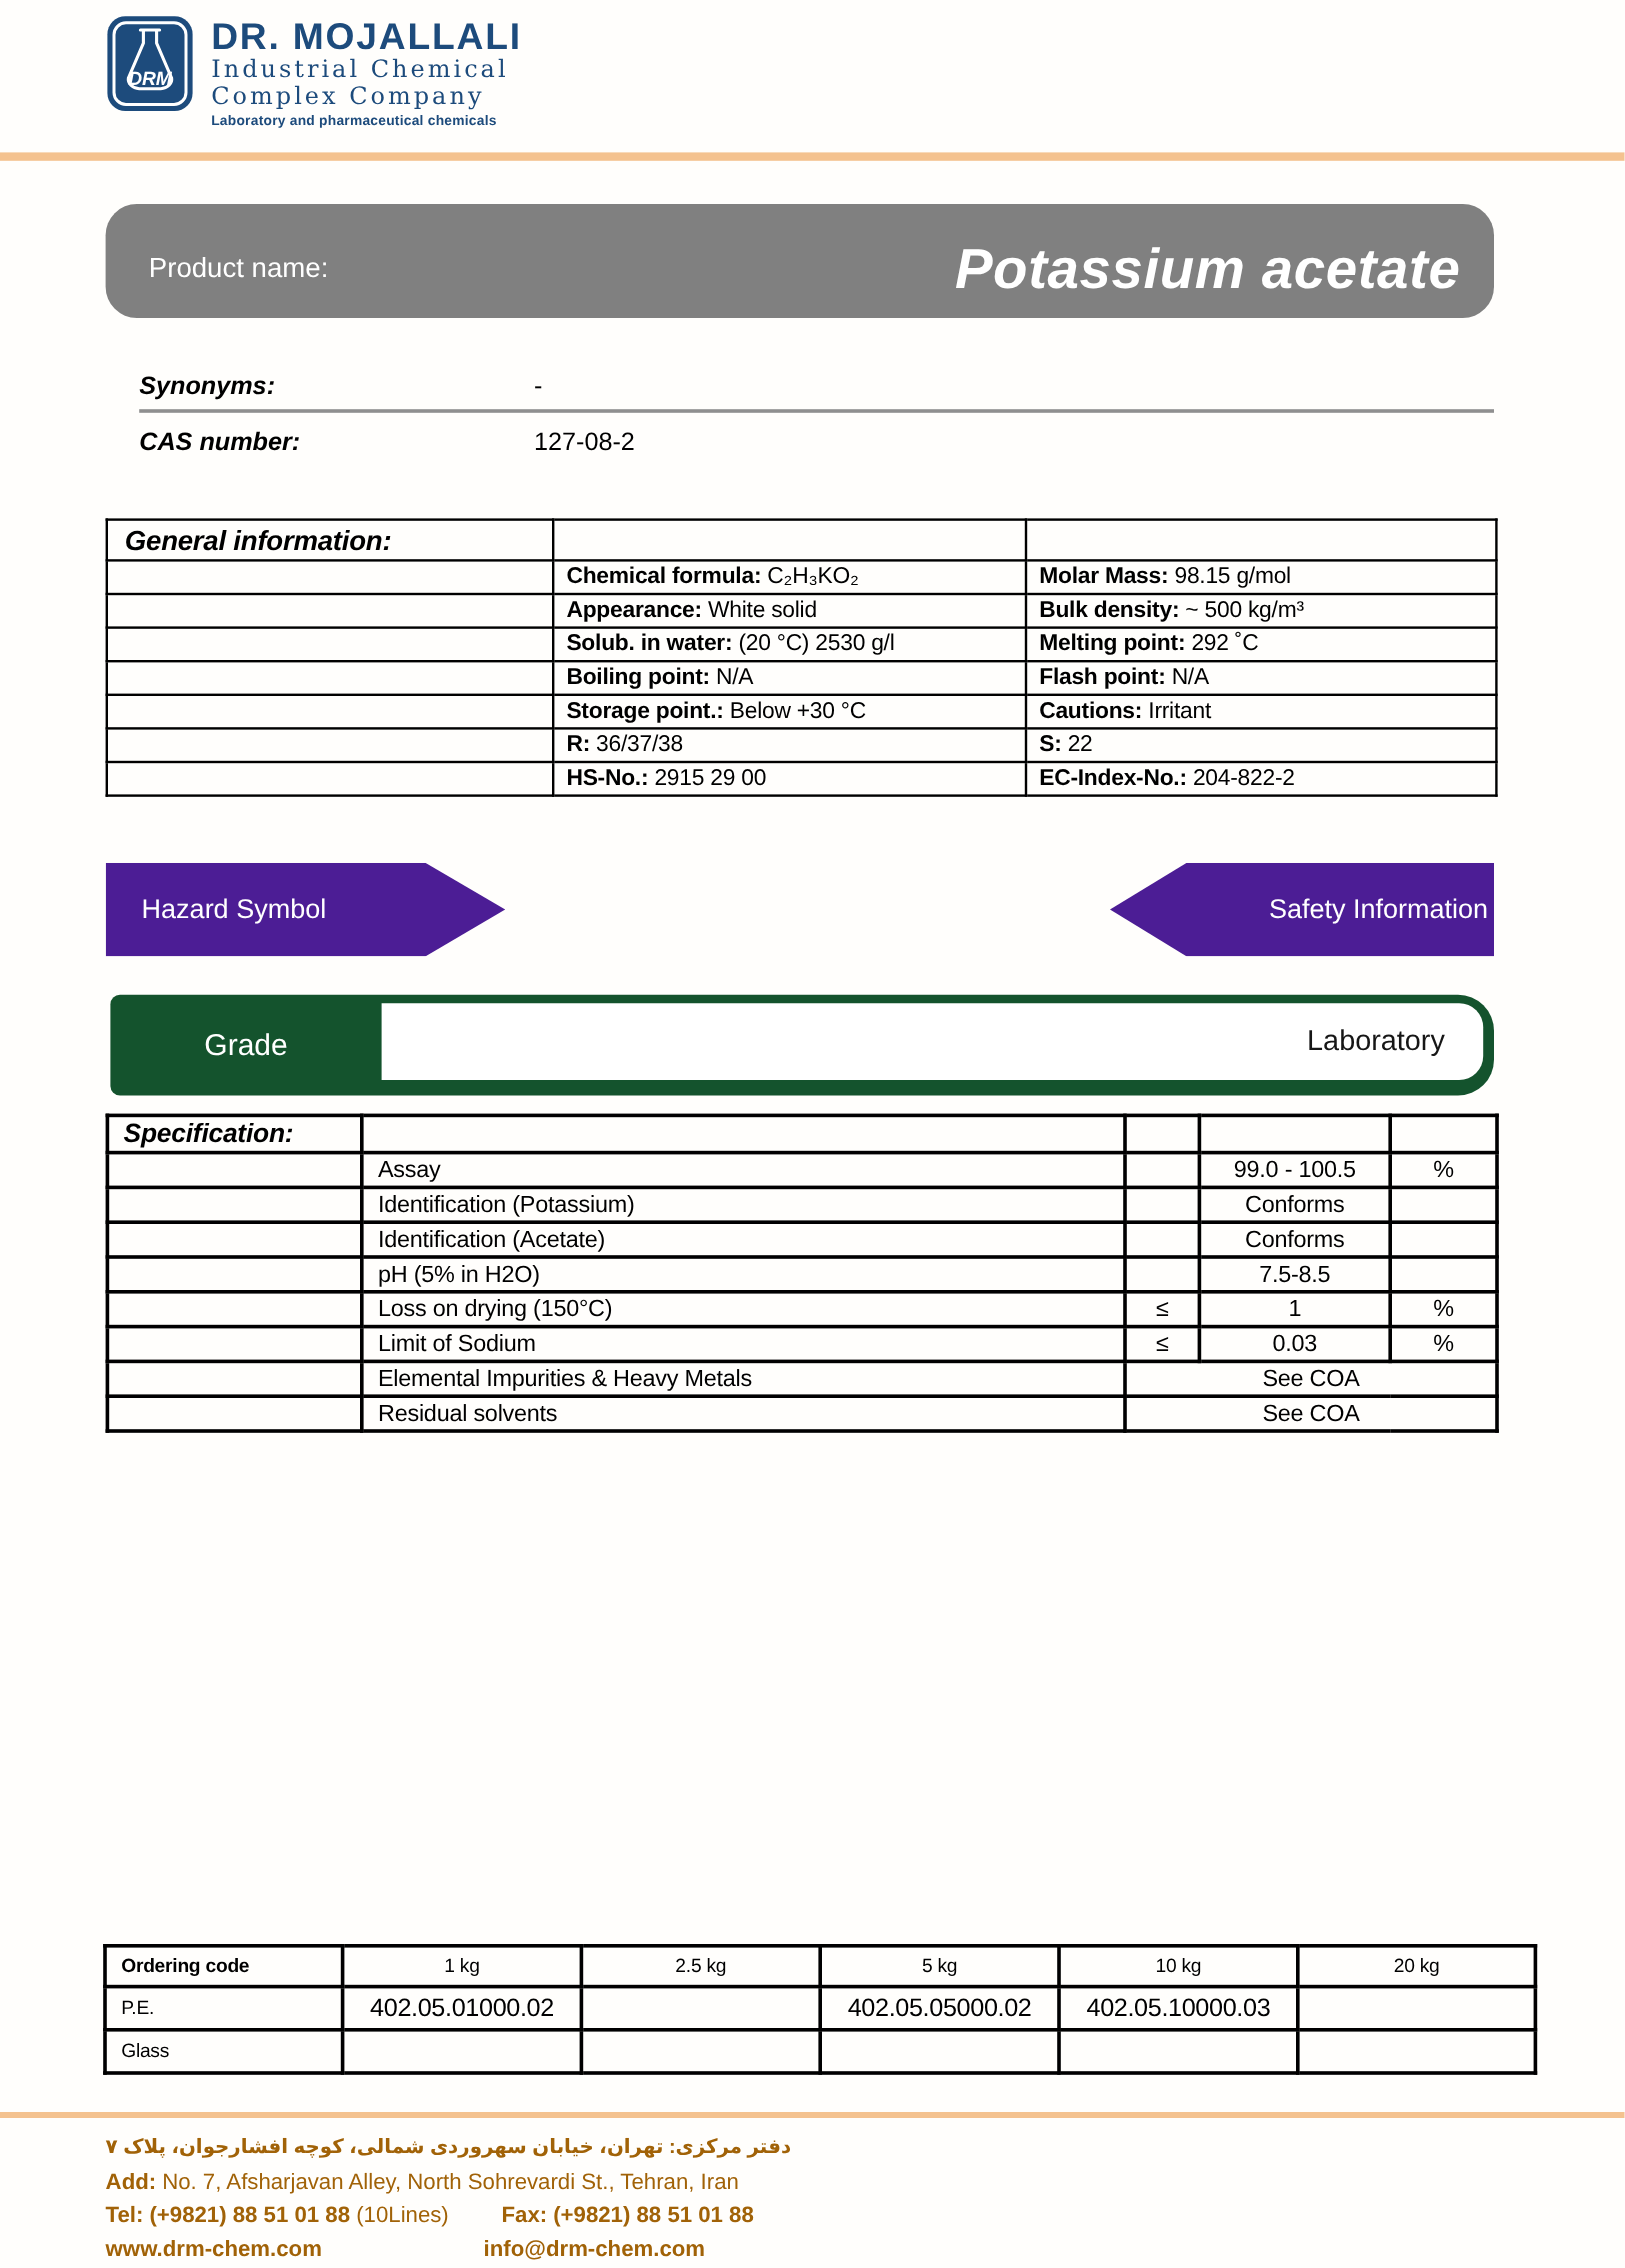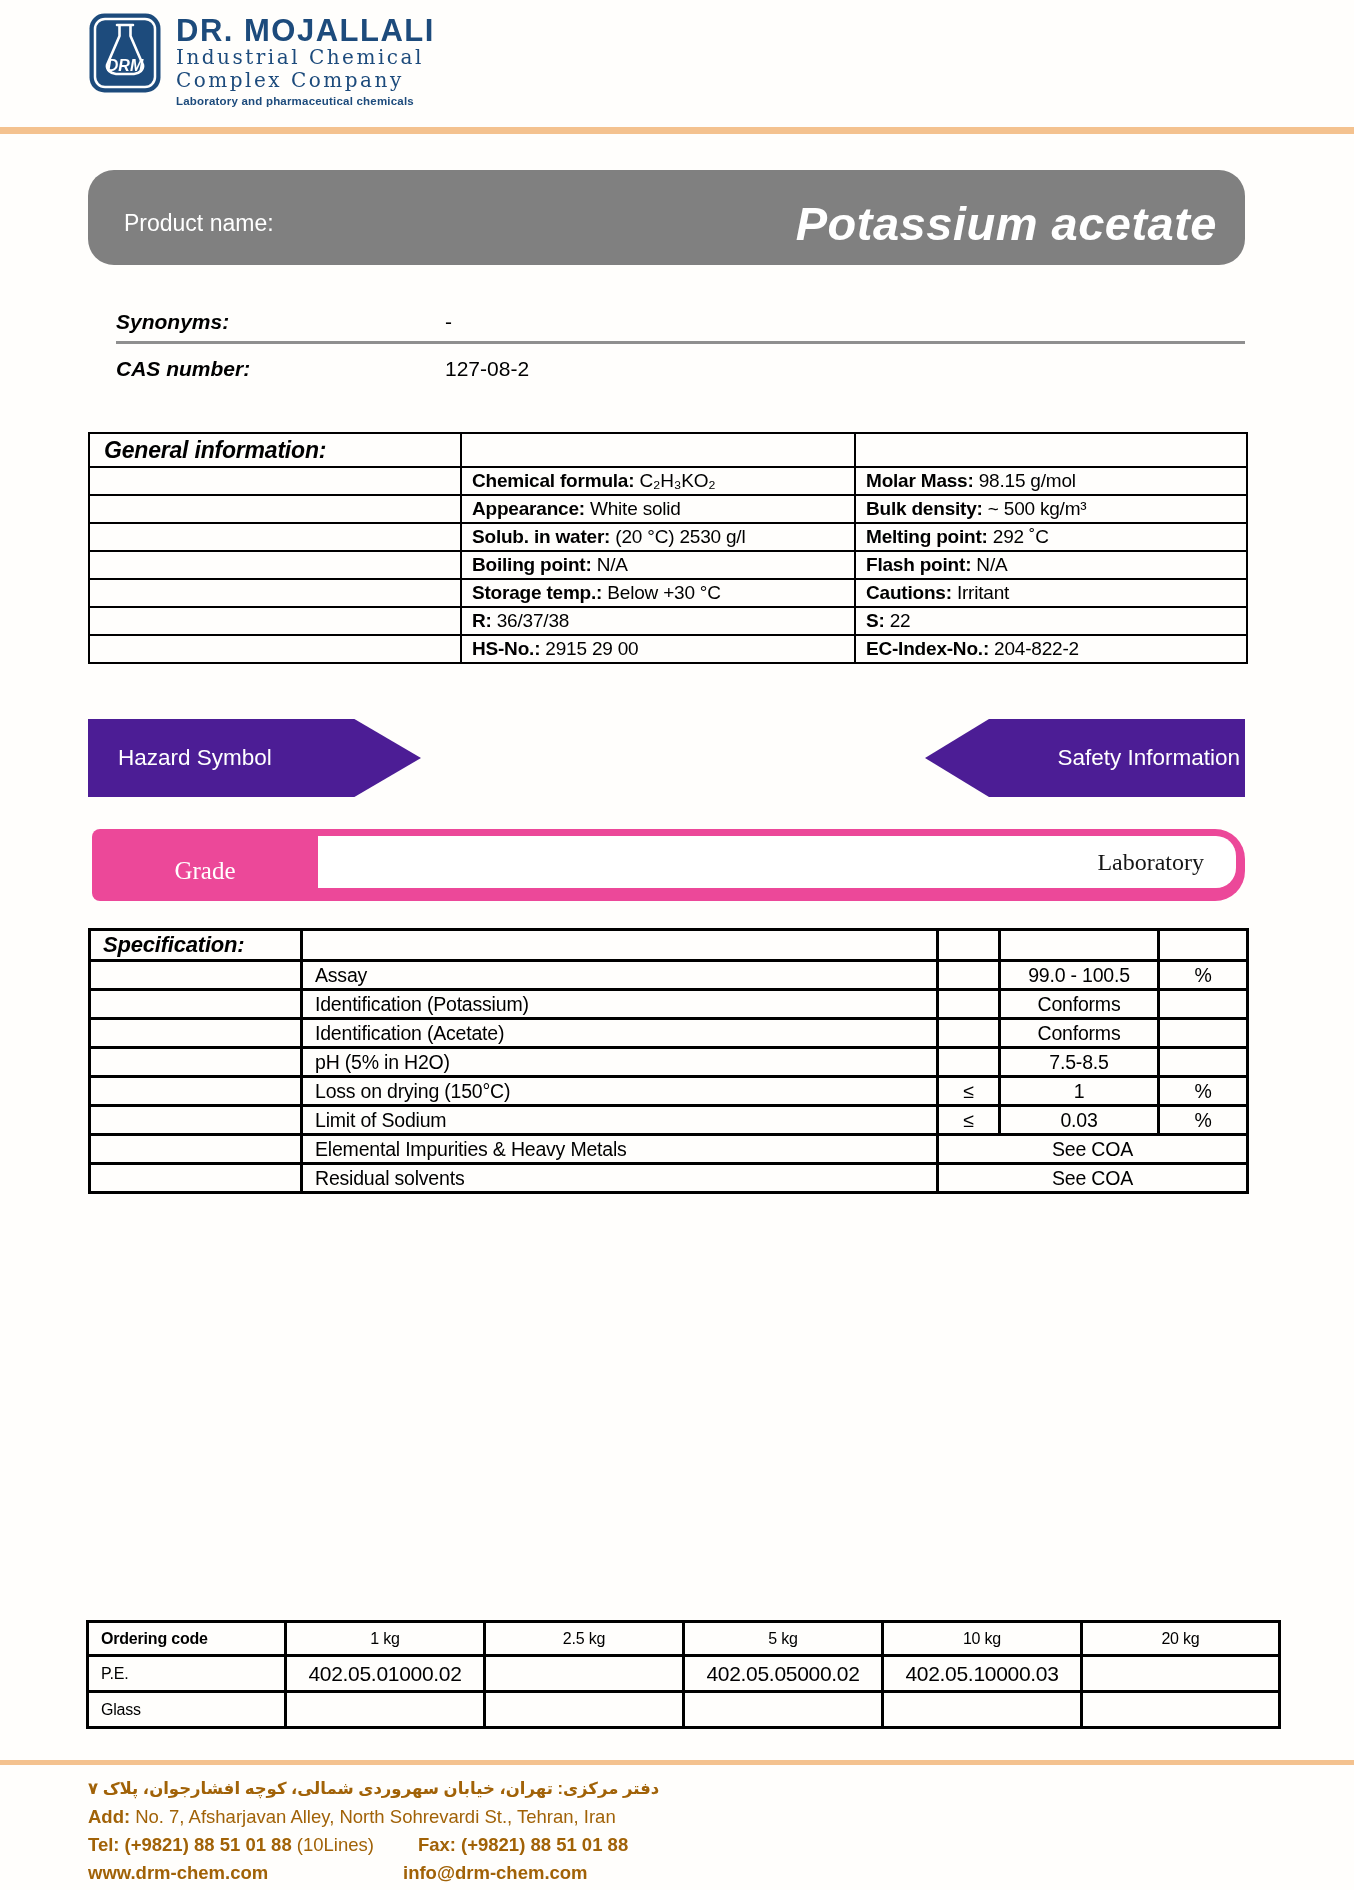--- a/index.html
+++ b/index.html
@@ -44,21 +44,21 @@
   .gen-table .title { font-size:23px; font-weight:bold; font-style:italic; padding-left:14px; }
   .gen-table b { font-weight:bold; }
 
   
   .arrow-row { position:absolute; left:88px; top:719px; width:1157px; height:78px; }
   .arrow { position:absolute; top:0; height:78px; background:#4c1d95; color:#fff; font-size:22.5px; display:flex; align-items:center; }
   .arrow-left { left:0; width:333px; clip-path:polygon(0 0, 80% 0, 100% 50%, 80% 100%, 0 100%); padding-left:30px; }
   .arrow-right { right:0; width:320px; clip-path:polygon(20% 0, 100% 0, 100% 100%, 20% 100%, 0 50%); justify-content:flex-end; padding-right:5px; }
 
   
-  .grade-bar { position:absolute; left:92px; top:829px; width:1153px; height:72px; background:#ec4899; border-radius:8px 30px 30px 8px;font-family:Liberation Serif, serif; }
+  .grade-bar { position:absolute; left:92px; top:829px; width:1153px; height:84px; background:#14532d; border-radius:8px 30px 30px 8px; }
   .grade-label { position:absolute; left:0; top:0; width:226px; height:84px; display:flex; align-items:center; justify-content:center; color:#fff; font-size:25px; }
   .grade-inner { position:absolute; left:226px; top:7px; right:9px; bottom:13px; background:#fff; border-radius:0 20px 20px 0; display:flex; align-items:center; justify-content:flex-end; padding-right:32px; font-size:24px; color:#161616; }
 
   
   .spec-table { position:absolute; left:88px; top:928px; width:1158px; }
   .spec-table td { border:3px solid #000; height:29px; font-size:19.5px; letter-spacing:-0.2px; padding:0; vertical-align:middle; }
   .spec-table tr.title-row td { height:31px; }
   .spec-table .title { font-size:22px; font-weight:bold; font-style:italic; padding-left:12px; }
   .spec-table .p { padding-left:12px; }
   .spec-table .ctr { text-align:center; }
@@ -144,21 +144,21 @@
       <td><b>Solub. in water:</b> <span>(20 °C) 2530 g/l</span></td>
       <td><b>Melting point:</b> <span>292 ˚C</span></td>
     </tr>
     <tr>
       <td></td>
       <td><b>Boiling point:</b> <span>N/A</span></td>
       <td><b>Flash point:</b> <span>N/A</span></td>
     </tr>
     <tr>
       <td></td>
-      <td><b>Storage temp.:</b> <span>Below  +30 °C</span></td>
+      <td><b>Storage point.:</b> <span>Below  +30 °C</span></td>
       <td><b>Cautions:</b> <span>Irritant</span></td>
     </tr>
     <tr>
       <td></td>
       <td><b>R:</b> <span>36/37/38</span></td>
       <td><b>S:</b> <span>22</span></td>
     </tr>
     <tr>
       <td></td>
       <td><b>HS-No.:</b> <span>2915 29 00</span></td>

